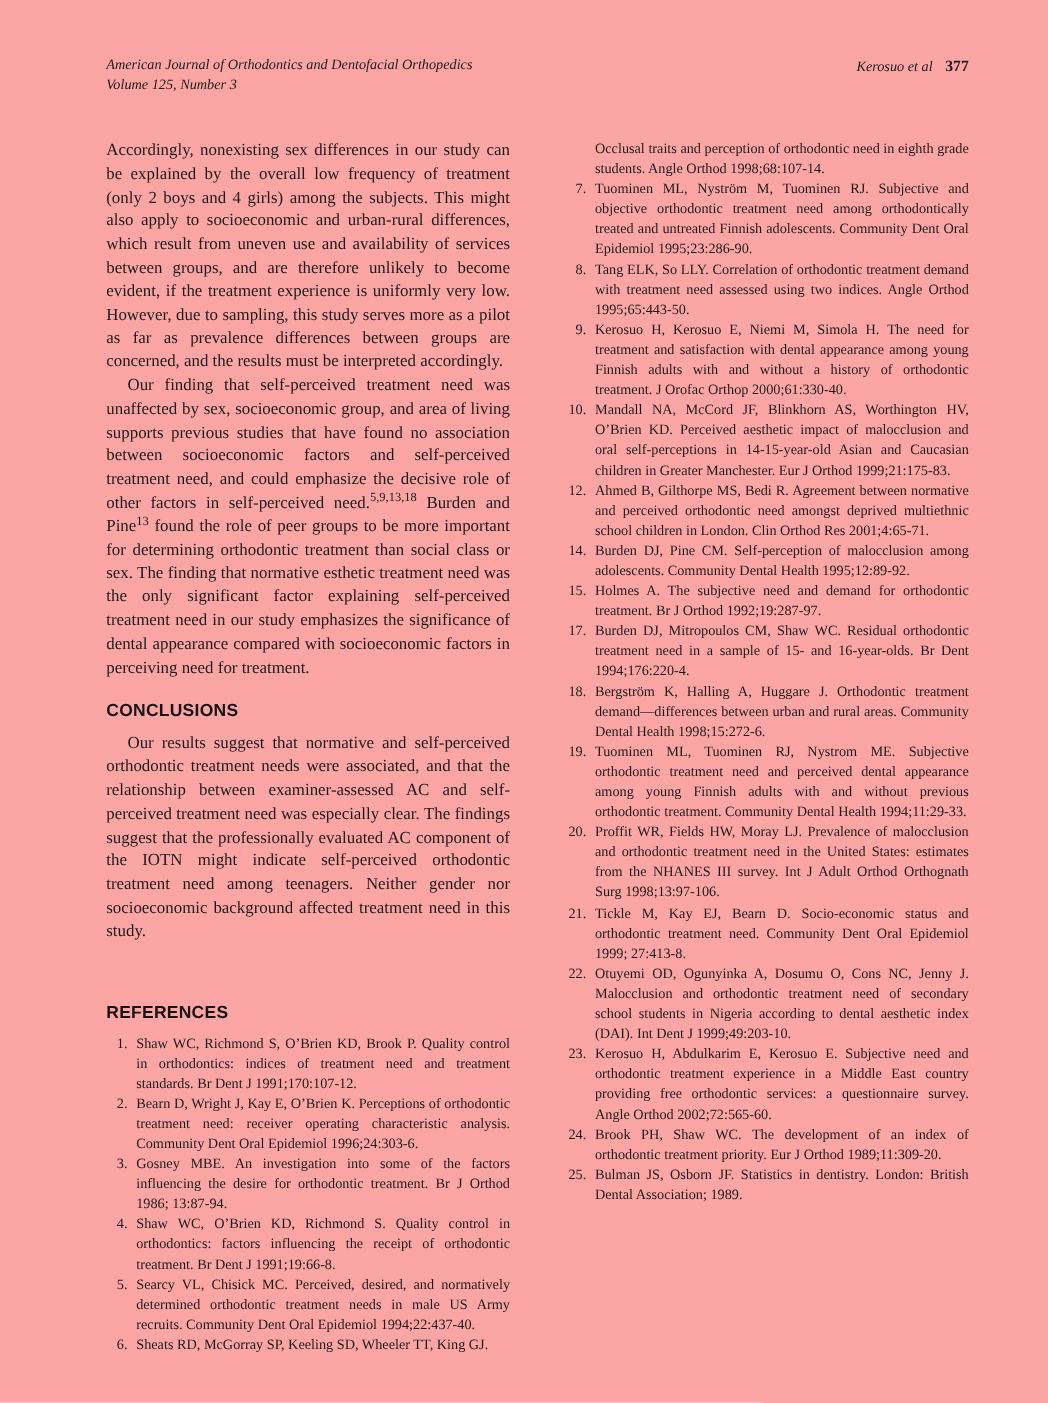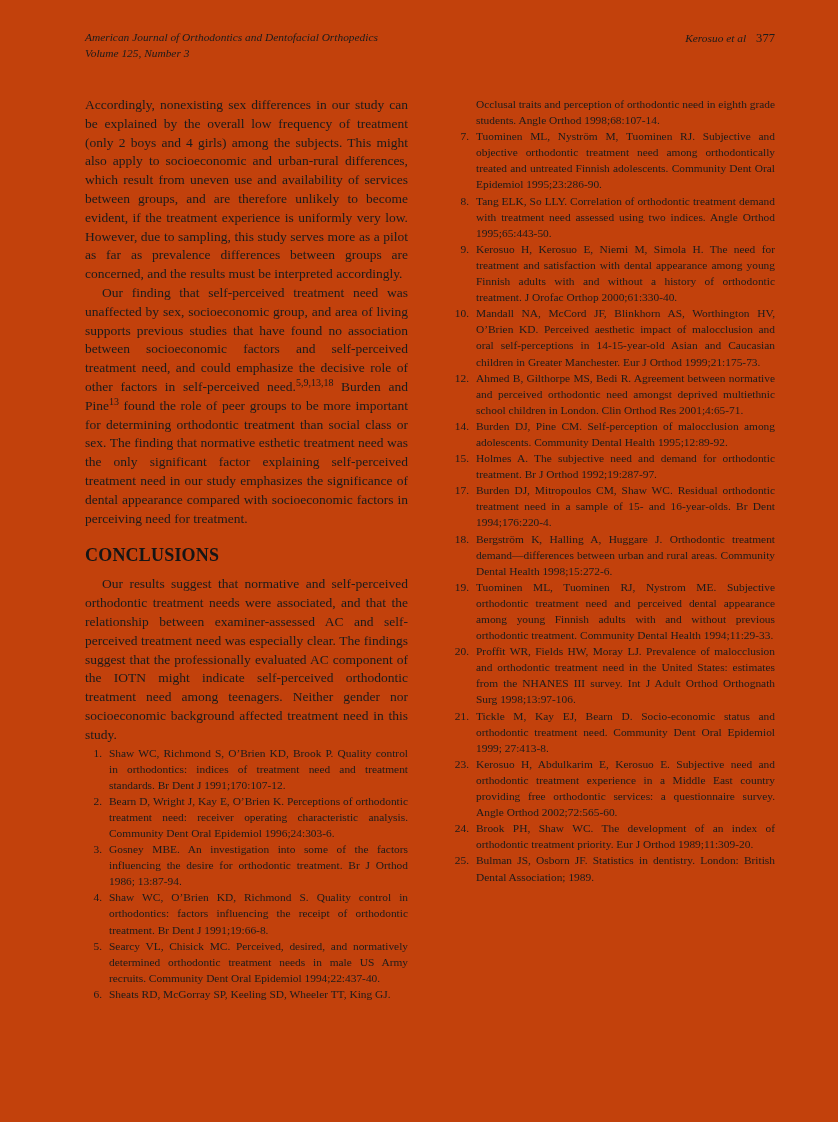--- a/index.html
+++ b/index.html
@@ -1,38 +1,38 @@
 <!DOCTYPE html>
 <html><head>
 <meta charset="utf-8">
 <style>
   html, body { margin: 0; padding: 0; background: #e8e8e8; }
   .page {
     position: relative;
     width: 838px;
     height: 1122px;
     margin: 0 auto;
-    background: #c2410c;
+    background: #fca5a5;
     overflow: hidden;
     font-family: "Liberation Serif", serif;
     color: #1b1b1b;
     box-sizing: border-box;
-    padding: 30px 63px 0 85px;
+    padding: 45px 63px 0 85px;
   }
   
   .running-header {
     display: flex;
     justify-content: space-between;
     align-items: flex-start;
     width: 690px;
   }
   .rh-left { font-style: italic; font-size: 11.4px; line-height: 15.5px; }
   .rh-right { font-size: 11.4px; white-space: nowrap; padding-top: 1px; }
   .rh-authors { font-style: italic; }
-  .rh-pagenum { font-weight: normal; font-style: normal; font-size: 12.6px; margin-left: 10px; }
+  .rh-pagenum { font-weight: bold; font-style: normal; font-size: 12.6px; margin-left: 10px; }
   
   .columns {
     display: flex;
     gap: 44px;
     margin-top: 35px;
     width: 690px;
   }
   .col { width: 330px; }
   .body-para {
     margin: 0;
@@ -42,23 +42,23 @@
   }
   .indent { text-indent: 17px; }
   sup.cite {
     font-size: 10px;
     line-height: 0;
     vertical-align: baseline;
     position: relative;
     top: -4.5px;
   }
   .section-heading {
-    font-family: Liberation Serif, serif;
+    font-family: Liberation Sans, sans-serif;
     font-weight: bold;
-    font-size: 18px;
+    font-size: 14px;
     letter-spacing: 0.2px;
     margin: 0;
     color: #151515;
   }
   .heading-conclusions { margin-top: 17px; margin-bottom: 9px; }
   .heading-references { margin-top: 46px; margin-bottom: 10px; }
   
   .ref-list { }
   .ref {
     display: flex;
@@ -91,20 +91,21 @@
 
   <div class="columns">
 
     <div class="col">
       <p class="body-para">Accordingly, nonexisting sex differences in our study can be explained by the overall low frequency of treatment (only 2 boys and 4 girls) among the subjects. This might also apply to socioeconomic and urban-rural differences, which result from uneven use and availability of services between groups, and are therefore unlikely to become evident, if the treatment experience is uniformly very low. However, due to sampling, this study serves more as a pilot as far as prevalence differences between groups are concerned, and the results must be interpreted accordingly.</p>
       <p class="body-para indent"><span>Our finding that self-perceived treatment need was unaffected by sex, socioeconomic group, and area of living supports previous studies that have found no association between socioeconomic factors and self-perceived treatment need, and could emphasize the decisive role of other factors in self-perceived need.</span><sup class="cite">5,9,13,18</sup><span> Burden and Pine</span><sup class="cite">13</sup><span> found the role of peer groups to be more important for determining orthodontic treatment than social class or sex. The finding that normative esthetic treatment need was the only significant factor explaining self-perceived treatment need in our study emphasizes the significance of dental appearance compared with socioeconomic factors in perceiving need for treatment.</span></p>
 
       <h2 class="section-heading heading-conclusions">CONCLUSIONS</h2>
       <p class="body-para indent">Our results suggest that normative and self-perceived orthodontic treatment needs were associated, and that the relationship between examiner-assessed AC and self-perceived treatment need was especially clear. The findings suggest that the professionally evaluated AC component of the IOTN might indicate self-perceived orthodontic treatment need among teenagers. Neither gender nor socioeconomic background affected treatment need in this study.</p>
 
+      <h2 class="section-heading heading-references">REFERENCES</h2>
       <div class="ref-list" id="refs-left">
           <div class="ref">
             <span class="ref-num">1.</span>
             <span class="ref-text">Shaw WC, Richmond S, O’Brien KD, Brook P. Quality control in orthodontics: indices of treatment need and treatment standards. Br Dent J 1991;170:107-12.</span>
           </div>
           <div class="ref">
             <span class="ref-num">2.</span>
             <span class="ref-text">Bearn D, Wright J, Kay E, O’Brien K. Perceptions of orthodontic treatment need: receiver operating characteristic analysis. Community Dent Oral Epidemiol 1996;24:303-6.</span>
           </div>
           <div class="ref">
@@ -139,21 +140,21 @@
           <div class="ref">
             <span class="ref-num">8.</span>
             <span class="ref-text">Tang ELK, So LLY. Correlation of orthodontic treatment demand with treatment need assessed using two indices. Angle Orthod 1995;65:443-50.</span>
           </div>
           <div class="ref">
             <span class="ref-num">9.</span>
             <span class="ref-text">Kerosuo H, Kerosuo E, Niemi M, Simola H. The need for treatment and satisfaction with dental appearance among young Finnish adults with and without a history of orthodontic treatment. J Orofac Orthop 2000;61:330-40.</span>
           </div>
           <div class="ref">
             <span class="ref-num">10.</span>
-            <span class="ref-text">Mandall NA, McCord JF, Blinkhorn AS, Worthington HV, O’Brien KD. Perceived aesthetic impact of malocclusion and oral self-perceptions in 14-15-year-old Asian and Caucasian children in Greater Manchester. Eur J Orthod 1999;21:175-73.</span>
+            <span class="ref-text">Mandall NA, McCord JF, Blinkhorn AS, Worthington HV, O’Brien KD. Perceived aesthetic impact of malocclusion and oral self-perceptions in 14-15-year-old Asian and Caucasian children in Greater Manchester. Eur J Orthod 1999;21:175-83.</span>
           </div>
           <div class="ref">
             <span class="ref-num">12.</span>
             <span class="ref-text">Ahmed B, Gilthorpe MS, Bedi R. Agreement between normative and perceived orthodontic need amongst deprived multiethnic school children in London. Clin Orthod Res 2001;4:65-71.</span>
           </div>
           <div class="ref">
             <span class="ref-num">14.</span>
             <span class="ref-text">Burden DJ, Pine CM. Self-perception of malocclusion among adolescents. Community Dental Health 1995;12:89-92.</span>
           </div>
           <div class="ref">
@@ -174,20 +175,24 @@
           </div>
           <div class="ref">
             <span class="ref-num">20.</span>
             <span class="ref-text">Proffit WR, Fields HW, Moray LJ. Prevalence of malocclusion and orthodontic treatment need in the United States: estimates from the NHANES III survey. Int J Adult Orthod Orthognath Surg 1998;13:97-106.</span>
           </div>
           <div class="ref">
             <span class="ref-num">21.</span>
             <span class="ref-text">Tickle M, Kay EJ, Bearn D. Socio-economic status and orthodontic treatment need. Community Dent Oral Epidemiol 1999; 27:413-8.</span>
           </div>
           <div class="ref">
+            <span class="ref-num">22.</span>
+            <span class="ref-text">Otuyemi OD, Ogunyinka A, Dosumu O, Cons NC, Jenny J. Malocclusion and orthodontic treatment need of secondary school students in Nigeria according to dental aesthetic index (DAI). Int Dent J 1999;49:203-10.</span>
+          </div>
+          <div class="ref">
             <span class="ref-num">23.</span>
             <span class="ref-text">Kerosuo H, Abdulkarim E, Kerosuo E. Subjective need and orthodontic treatment experience in a Middle East country providing free orthodontic services: a questionnaire survey. Angle Orthod 2002;72:565-60.</span>
           </div>
           <div class="ref">
             <span class="ref-num">24.</span>
             <span class="ref-text">Brook PH, Shaw WC. The development of an index of orthodontic treatment priority. Eur J Orthod 1989;11:309-20.</span>
           </div>
           <div class="ref">
             <span class="ref-num">25.</span>
             <span class="ref-text">Bulman JS, Osborn JF. Statistics in dentistry. London: British Dental Association; 1989.</span>

